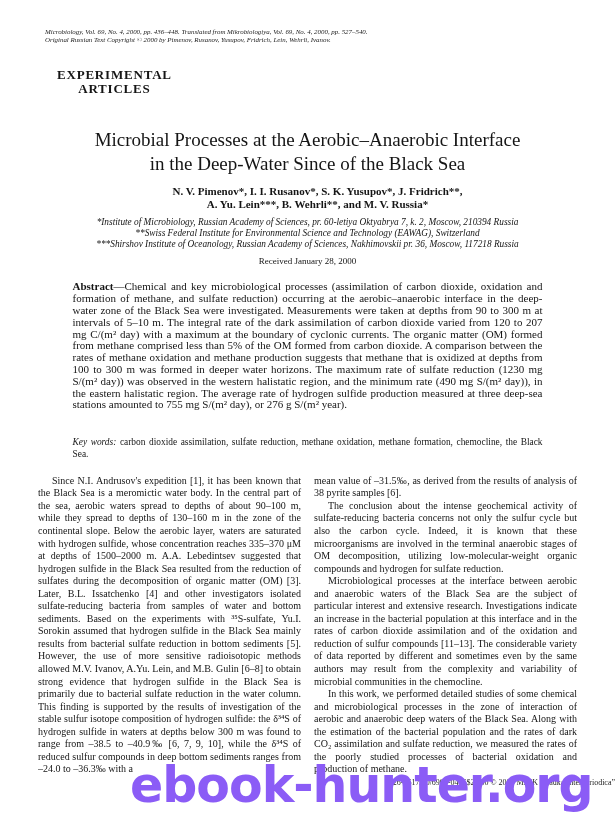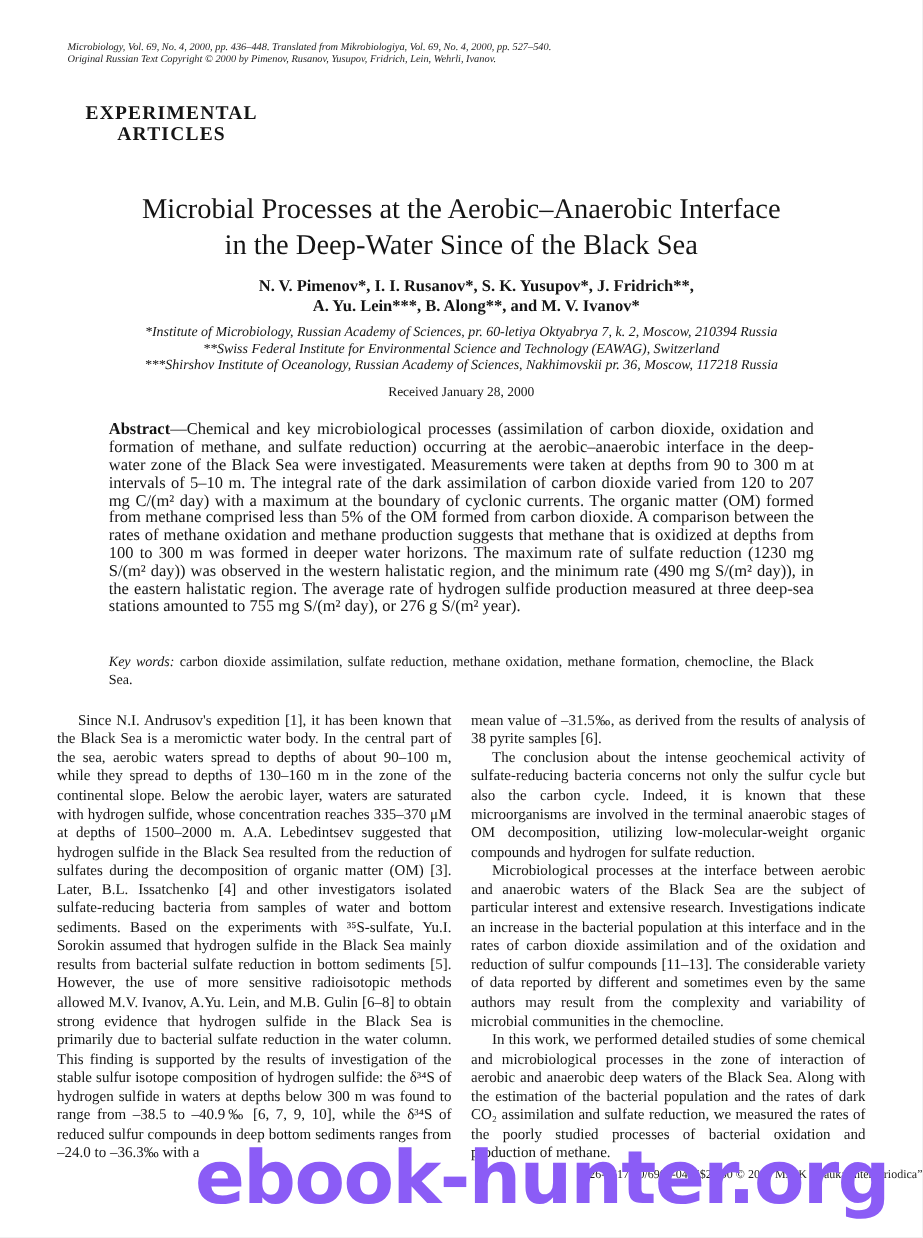--- a/index.html
+++ b/index.html
@@ -146,21 +146,21 @@
     <div class="rule-double"></div>
   </div>
 
   <div class="title">
     <div>Microbial Processes at the Aerobic–Anaerobic Interface</div>
     <div>in the Deep-Water Since of the Black Sea</div>
   </div>
 
   <div class="authors">
     <div>N. V. Pimenov*, I. I. Rusanov*, S. K. Yusupov*, J. Fridrich**,</div>
-    <div>A. Yu. Lein***, B. Along**, and M. V. Ivanov*</div>
+    <div>A. Yu. Lein***, B. Wehrli**, and M. V. Russia*</div>
   </div>
 
   <div class="affiliations">
     <div>*Institute of Microbiology, Russian Academy of Sciences, pr. 60-letiya Oktyabrya 7, k. 2, Moscow, 210394 Russia</div>
     <div>**Swiss Federal Institute for Environmental Science and Technology (EAWAG), Switzerland</div>
     <div>***Shirshov Institute of Oceanology, Russian Academy of Sciences, Nakhimovskii pr. 36, Moscow, 117218 Russia</div>
   </div>
 
   <div class="received">Received January 28, 2000</div>
 

